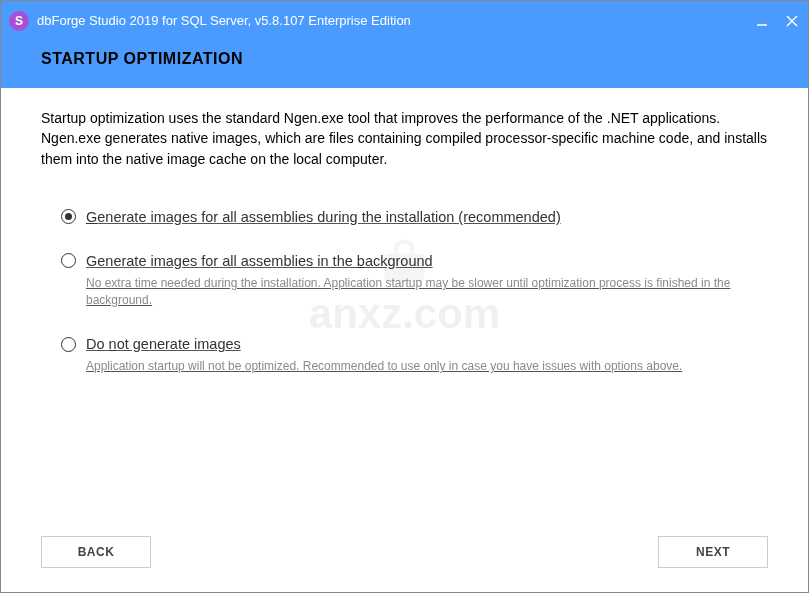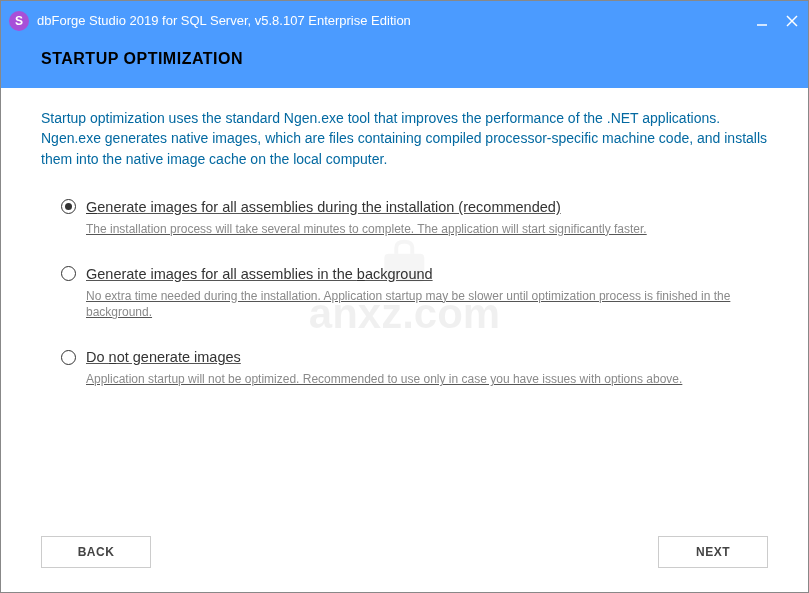--- a/index.html
+++ b/index.html
@@ -6,21 +6,21 @@
     body { font-family: 'Segoe UI', Tahoma, Geneva, sans-serif; background: #f0f0f0; width: 809px; height: 593px; overflow: hidden; }
     .window { width: 809px; height: 593px; background: #fff; position: relative; display: flex; flex-direction: column; border: 1px solid #888; }
     .titlebar { background: #4b9bff; height: 39px; display: flex; align-items: center; padding: 0 8px; color: #fff; }
     .app-icon { width: 20px; height: 20px; background: #a84fd8; border-radius: 50%; display: flex; align-items: center; justify-content: center; margin-right: 8px; font-size: 12px; font-weight: bold; color: #fff; }
     .titlebar-title { font-size: 13px; flex: 1; }
     .titlebar-controls { display: flex; gap: 14px; align-items: center; }
     .titlebar-btn { width: 16px; height: 16px; display: flex; align-items: center; justify-content: center; cursor: pointer; color: #fff; }
     .header { background: #4b9bff; padding: 10px 40px 20px 40px; color: #000000; }
     .header-title { font-size: 16px; font-weight: bold; letter-spacing: 0.5px; }
     .content { flex: 1; padding: 20px 40px 0 40px; color: #555; }
-    .description { font-size: 14px; line-height: 1.45; margin-bottom: 30px; color: #0369a1; }
+    .description { font-size: 14px; line-height: 1.45; margin-bottom: 40px; color: #000000; }
     .options { padding-left: 20px; }
     .option { margin-bottom: 28px; text-decoration: underline; }
     .option-header { display: flex; align-items: center; gap: 10px; }
     .radio { width: 15px; height: 15px; border: 1px solid #333; border-radius: 50%; display: inline-flex; align-items: center; justify-content: center; cursor: pointer; flex-shrink: 0; }
     .radio.selected::after { content: ''; width: 7px; height: 7px; background: #333; border-radius: 50%; }
     .option-label { font-size: 14.5px; color: #333; cursor: pointer; }
     .option-desc { font-size: 12px; color: #8a8a8a; margin-top: 6px; margin-left: 25px; line-height: 1.4; }
     .footer { height: 80px; display: flex; justify-content: space-between; align-items: center; padding: 0 40px; }
     .btn { min-width: 110px; height: 32px; background: #fff; border: 1px solid #ccc; font-size: 12px; font-weight: 600; letter-spacing: 0.5px; cursor: pointer; color: #444; display: flex; align-items: center; justify-content: center; }
     .u { text-decoration: underline; }
@@ -56,21 +56,20 @@
   <div class="content">
     <div class="description">Startup optimization uses the standard Ngen.exe tool that improves the performance of the .NET applications. Ngen.exe generates native images, which are files containing compiled processor-specific machine code, and installs them into the native image cache on the local computer.</div>
 
     <div class="options">
 
       <div class="option">
         <div class="option-header">
           <span class="radio selected"></span>
           <span class="option-label"><span></span><span class="u">G</span><span>enerate images for all assemblies during the installation (recommended)</span></span>
         </div>
-        <div class="option-desc">The installation process will take several minutes to complete. The application will start significantly faster.</div>
       </div>
 
       <div class="option">
         <div class="option-header">
           <span class="radio"></span>
           <span class="option-label"><span>Generate images for all assemblies in the </span><span class="u">b</span><span>ackground</span></span>
         </div>
         <div class="option-desc">No extra time needed during the installation. Application startup may be slower until optimization process is finished in the background.</div>
       </div>
 

